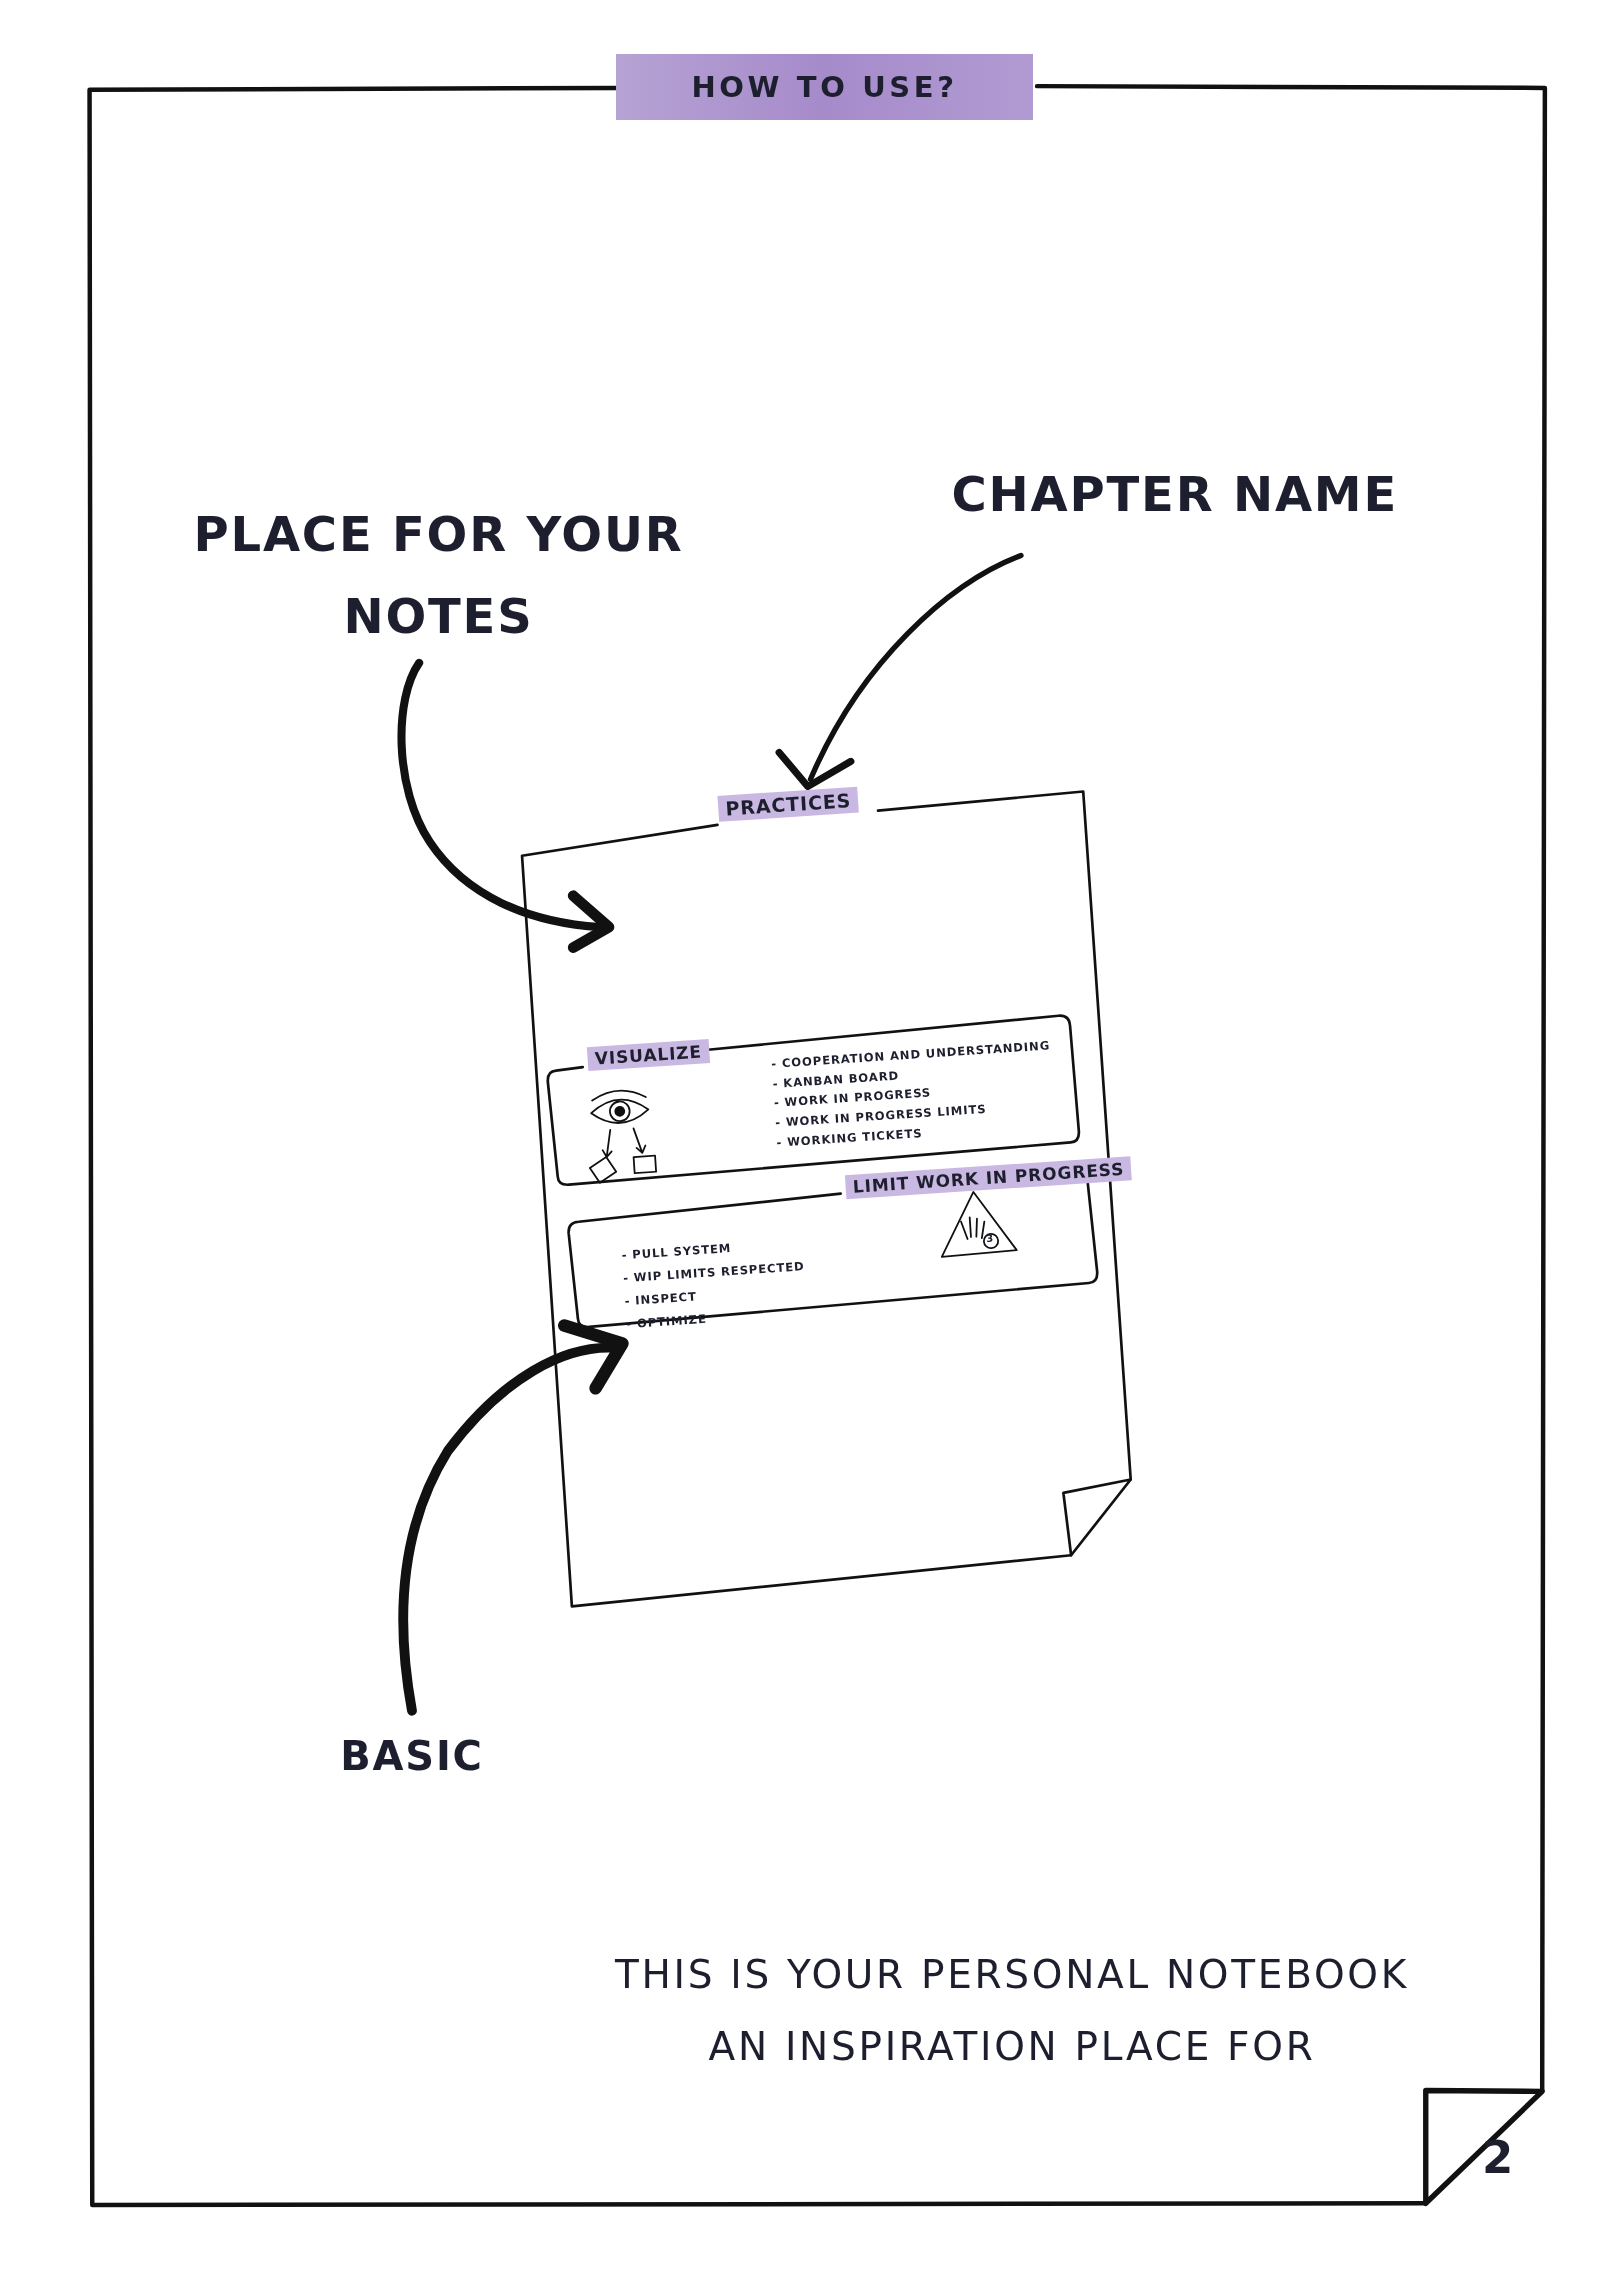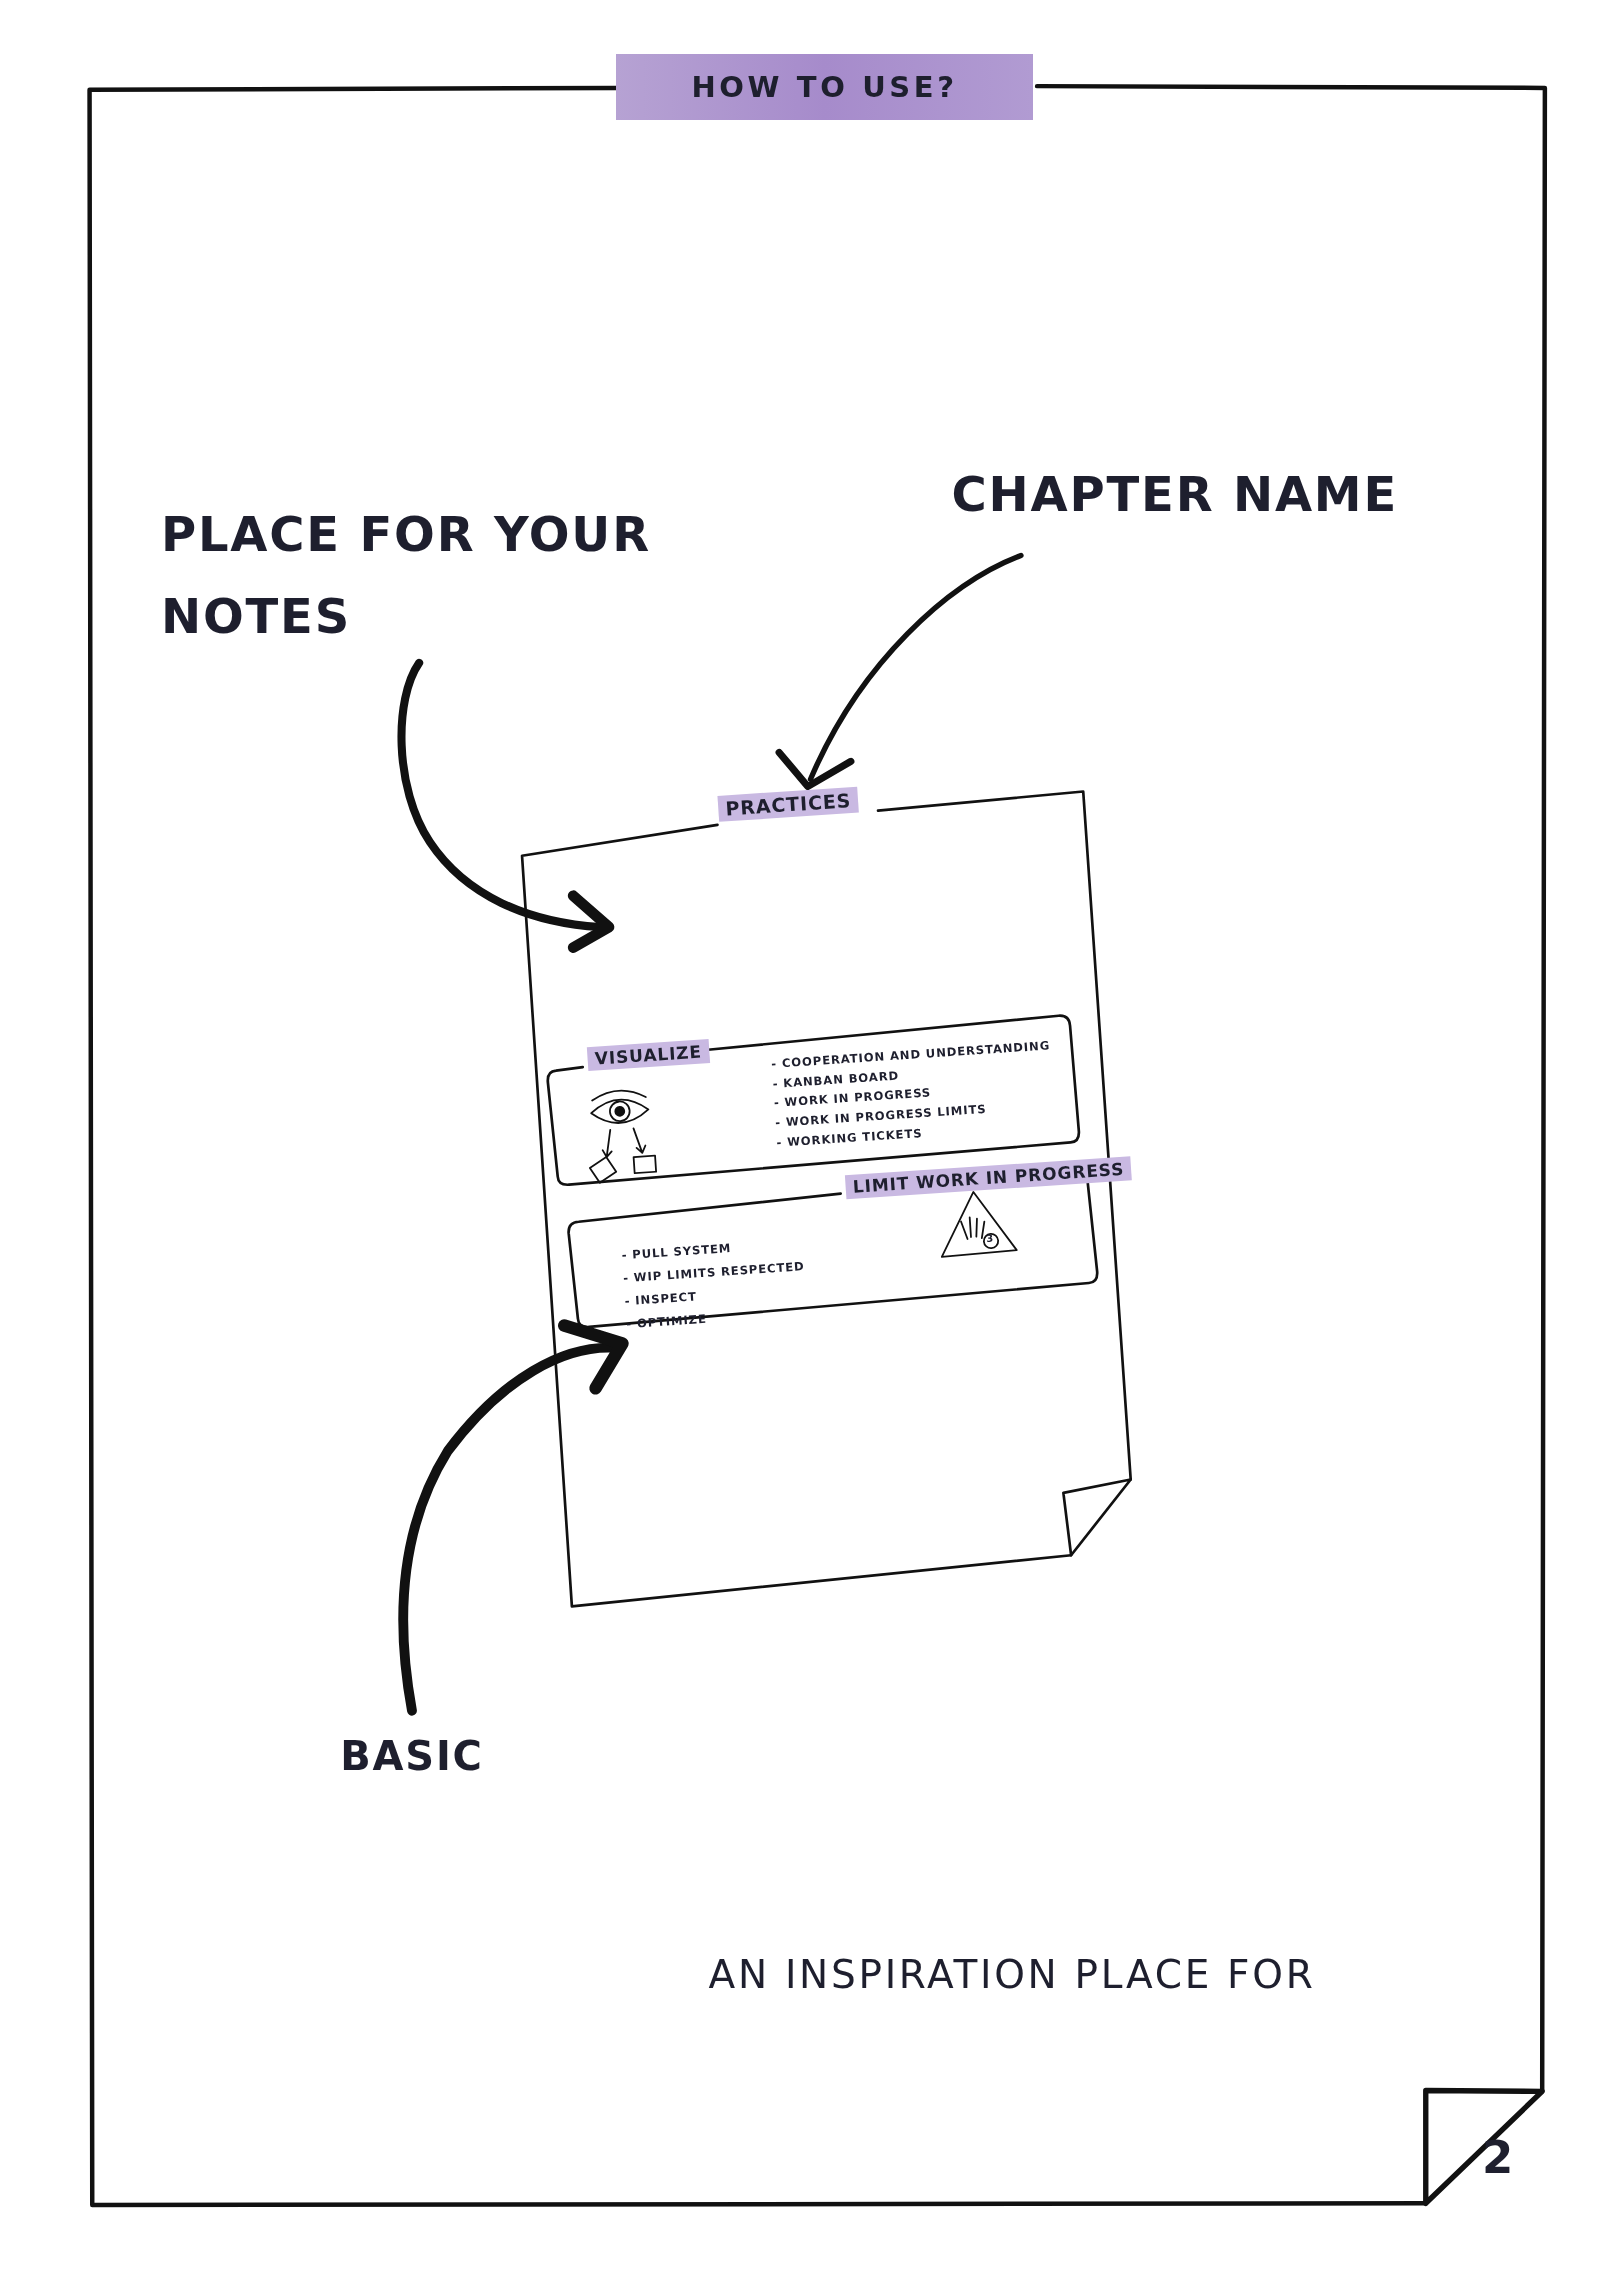--- a/index.html
+++ b/index.html
@@ -8,21 +8,21 @@
   .abs { position:absolute; }
   .hand { font-family:"DejaVu Sans", sans-serif; font-weight:bold; color:#1e1f2e;
           letter-spacing:1.8px; text-transform:uppercase; white-space:nowrap; }
   svg.layer { position:absolute; left:0; top:0; }
 
   .title-tag { left:616px; top:54px; width:417px; height:66px;
                background:linear-gradient(90deg,#b6a2d3 0%,#a68bcb 50%,#b19bd2 100%);
                display:flex; align-items:center; justify-content:center;
                font-size:29px; letter-spacing:3.6px; }
 
-  .label-notes { left:161px; top:493px; width:555px; text-align:left;
+  .label-notes { left:161px; top:493px; width:555px; text-align:center;
                  font-size:48px; line-height:82px; }
   .label-chapter { left:896px; top:466px; width:502px; text-align:right;
                    font-size:48px; }
   .label-basic { left:215px; top:1715px; width:394px; text-align:center;
                  font-size:40px; line-height:82px; }
   .footer-text { left:591px; top:1939px; width:842px; text-align:center;
                  font-size:39px; line-height:72px; font-weight:normal;
                  letter-spacing:2.7px; }
   .page-num { left:1482px; top:2131px; font-size:45px; }
   .mini-wrap { position:absolute; left:522px; top:802px; width:582px; height:788px;
@@ -114,17 +114,18 @@
   <div class="list hand lim-list">
     <div>- PULL SYSTEM</div>
     <div>- WIP LIMITS RESPECTED</div>
     <div>- INSPECT</div>
     <div>- OPTIMIZE</div>
   </div>
   <div class="abs hand" style="left:438px;top:461px;font-size:9.9px;">3</div>
 </div>
 
 <div class="abs hand footer-text">
+  <div>THIS IS YOUR PERSONAL NOTEBOOK</div>
   <div>AN INSPIRATION PLACE FOR</div>
 </div>
 
 <div class="abs hand page-num">2</div>
 
 
 </body></html>

